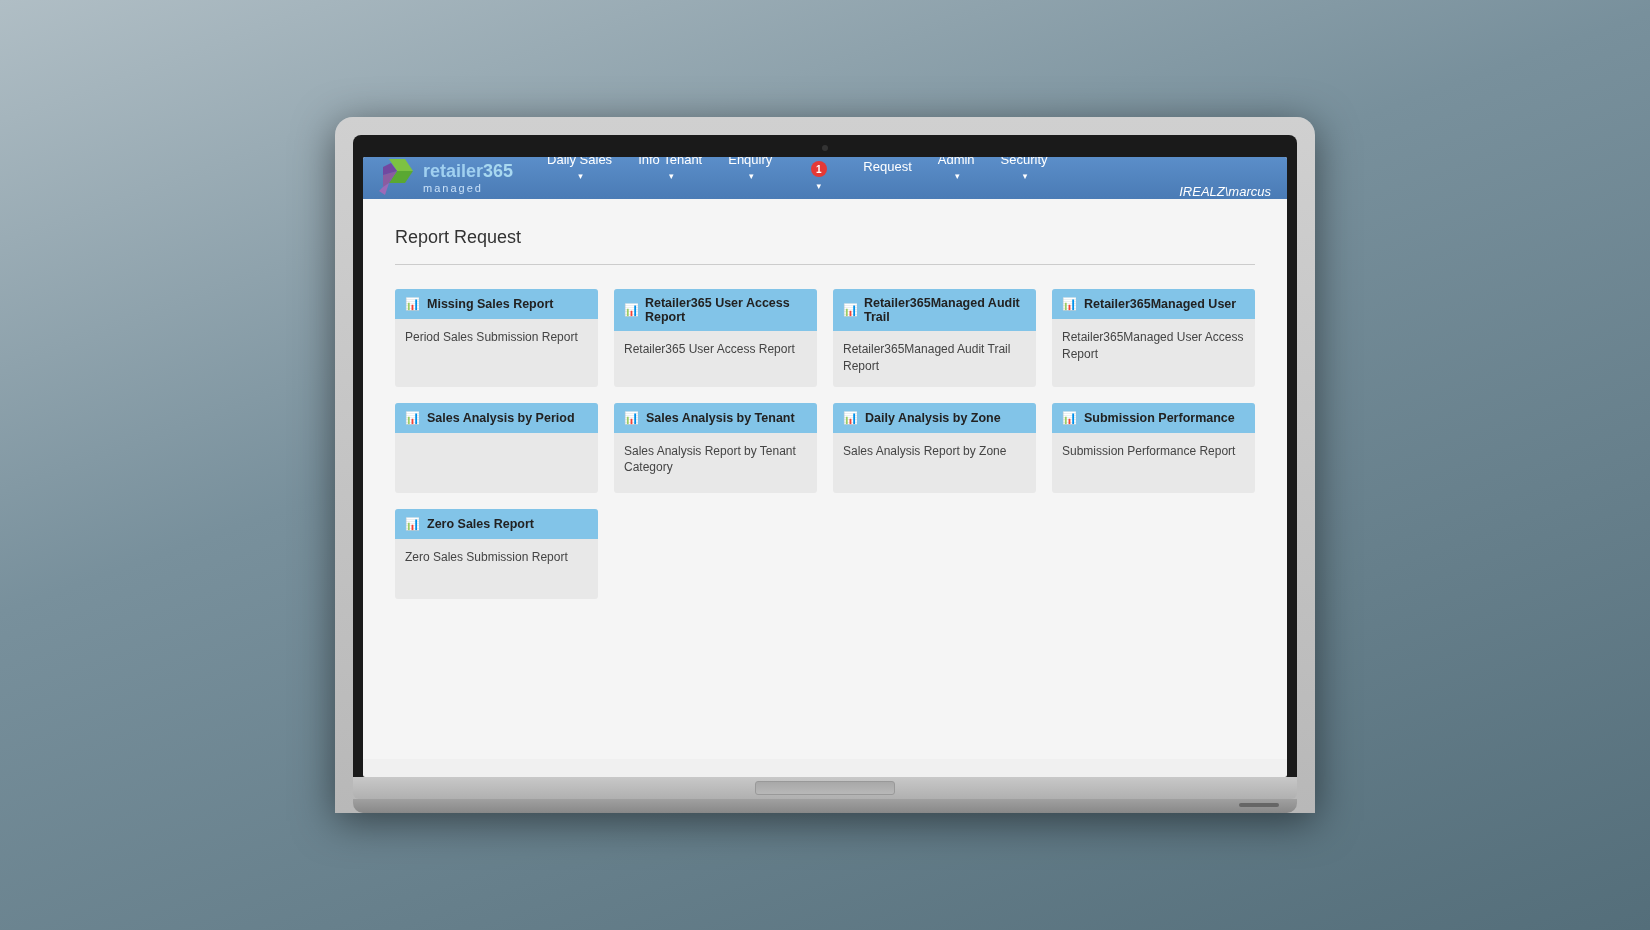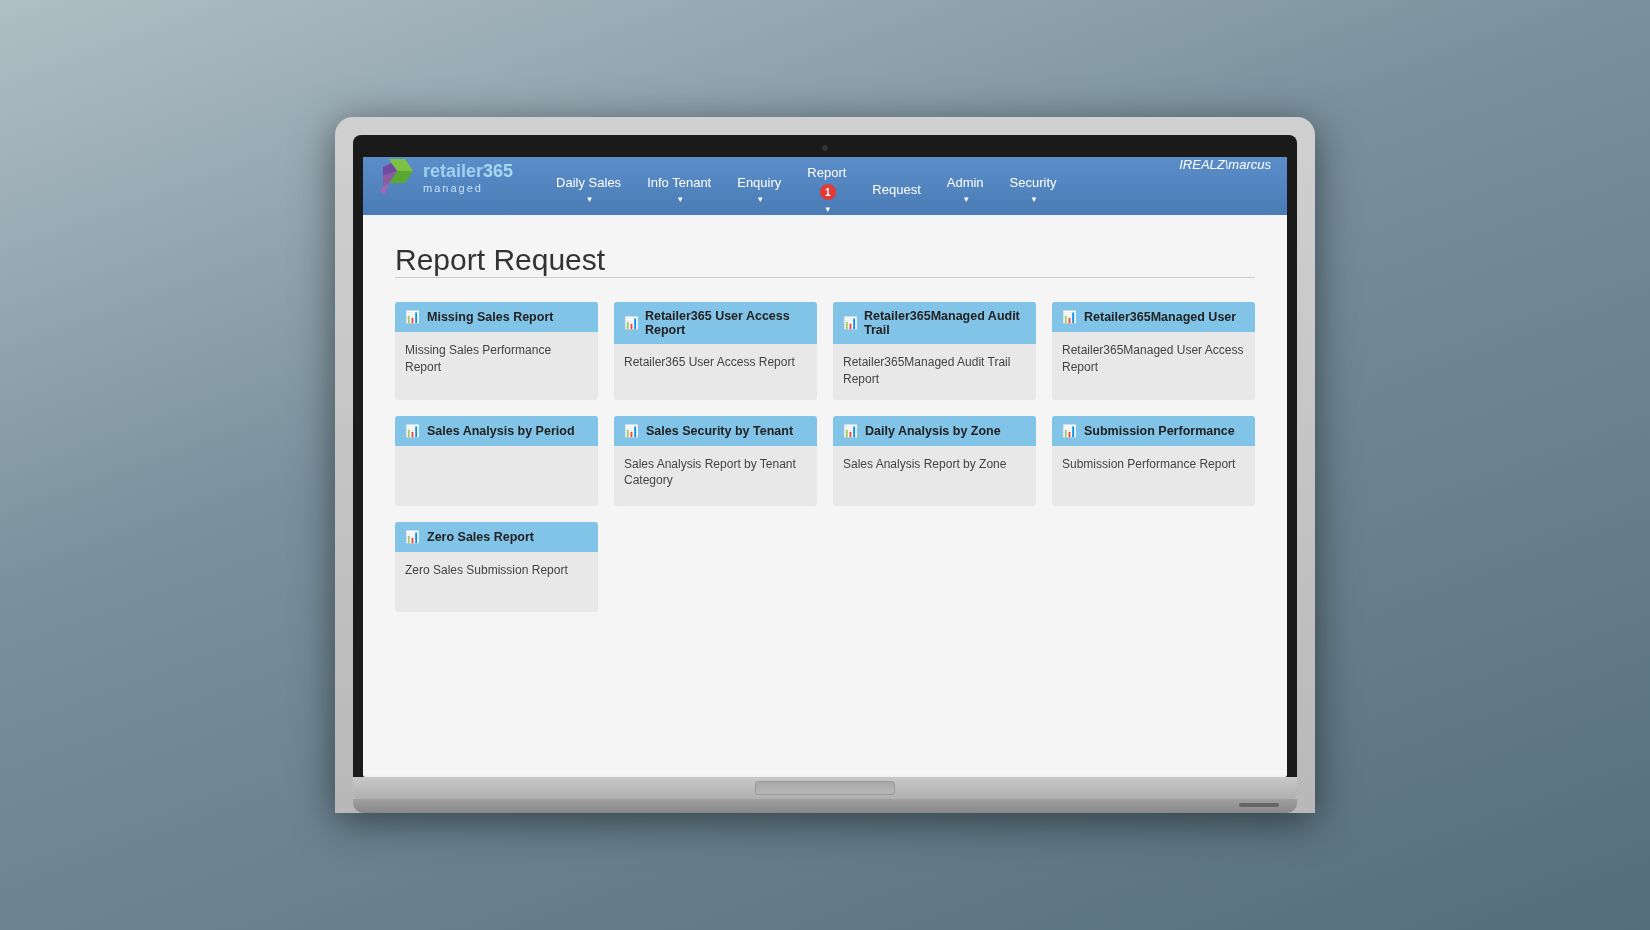--- a/index.html
+++ b/index.html
@@ -27,24 +27,24 @@
     .screen {
       background: #f0f0f0;
       border-radius: 2px;
       overflow: hidden;
       min-height: 620px;
     }
     
     .navbar {
       background: linear-gradient(180deg, #5b8ec9 0%, #4a7bb5 100%);
       display: flex;
-      align-items: flex-start;
-      height: 58px;
+      align-items: flex-end;
+      height: 42px;
       padding: 0 16px;
-      gap: 13px;
+      gap: 4px;
     }
     .logo-area {
       display: flex;
       align-items: center;
       margin-right: 18px;
     }
     .logo-icon {
       width: 38px;
       height: 42px;
       margin-right: 6px;
@@ -109,24 +109,24 @@
       margin-left: auto;
       font-style: italic;
     }
     
     .main-content {
       background: #f5f5f5;
       padding: 28px 32px;
       min-height: 560px;
     }
     .page-title {
-      font-size: 30px;
+      font-size: 18px;
       color: #333;
       font-weight: normal;
-      margin-bottom: 0;
+      margin-bottom: 16px;
     }
     .divider {
       border: none;
       border-top: 1px solid #ccc;
       margin-bottom: 24px;
     }
     .cards-grid {
       display: grid;
       grid-template-columns: repeat(4, 1fr);
       gap: 16px;
@@ -262,21 +262,21 @@
         <div class="main-content">
           <h1 class="page-title">Report Request</h1>
           <hr class="divider">
           <div class="cards-grid">
 
             <div class="report-card">
               <div class="card-header">
                 <span class="card-icon">📊</span>
                 <span>Missing Sales Report</span>
               </div>
-              <div class="card-body">Missing Sales Performance Report</div>
+              <div class="card-body">Period Sales Submission Report</div>
             </div>
 
             <div class="report-card">
               <div class="card-header">
                 <span class="card-icon">📊</span>
                 <span>Retailer365 User Access Report</span>
               </div>
               <div class="card-body">Retailer365 User Access Report</div>
             </div>
 
@@ -299,21 +299,21 @@
             <div class="report-card">
               <div class="card-header">
                 <span class="card-icon">📊</span>
                 <span>Sales Analysis by Period</span>
               </div>
             </div>
 
             <div class="report-card">
               <div class="card-header">
                 <span class="card-icon">📊</span>
-                <span>Sales Security by Tenant</span>
+                <span>Sales Analysis by Tenant</span>
               </div>
               <div class="card-body">Sales Analysis Report by Tenant Category</div>
             </div>
 
             <div class="report-card">
               <div class="card-header">
                 <span class="card-icon">📊</span>
                 <span>Daily Analysis by Zone</span>
               </div>
               <div class="card-body">Sales Analysis Report by Zone</div>

